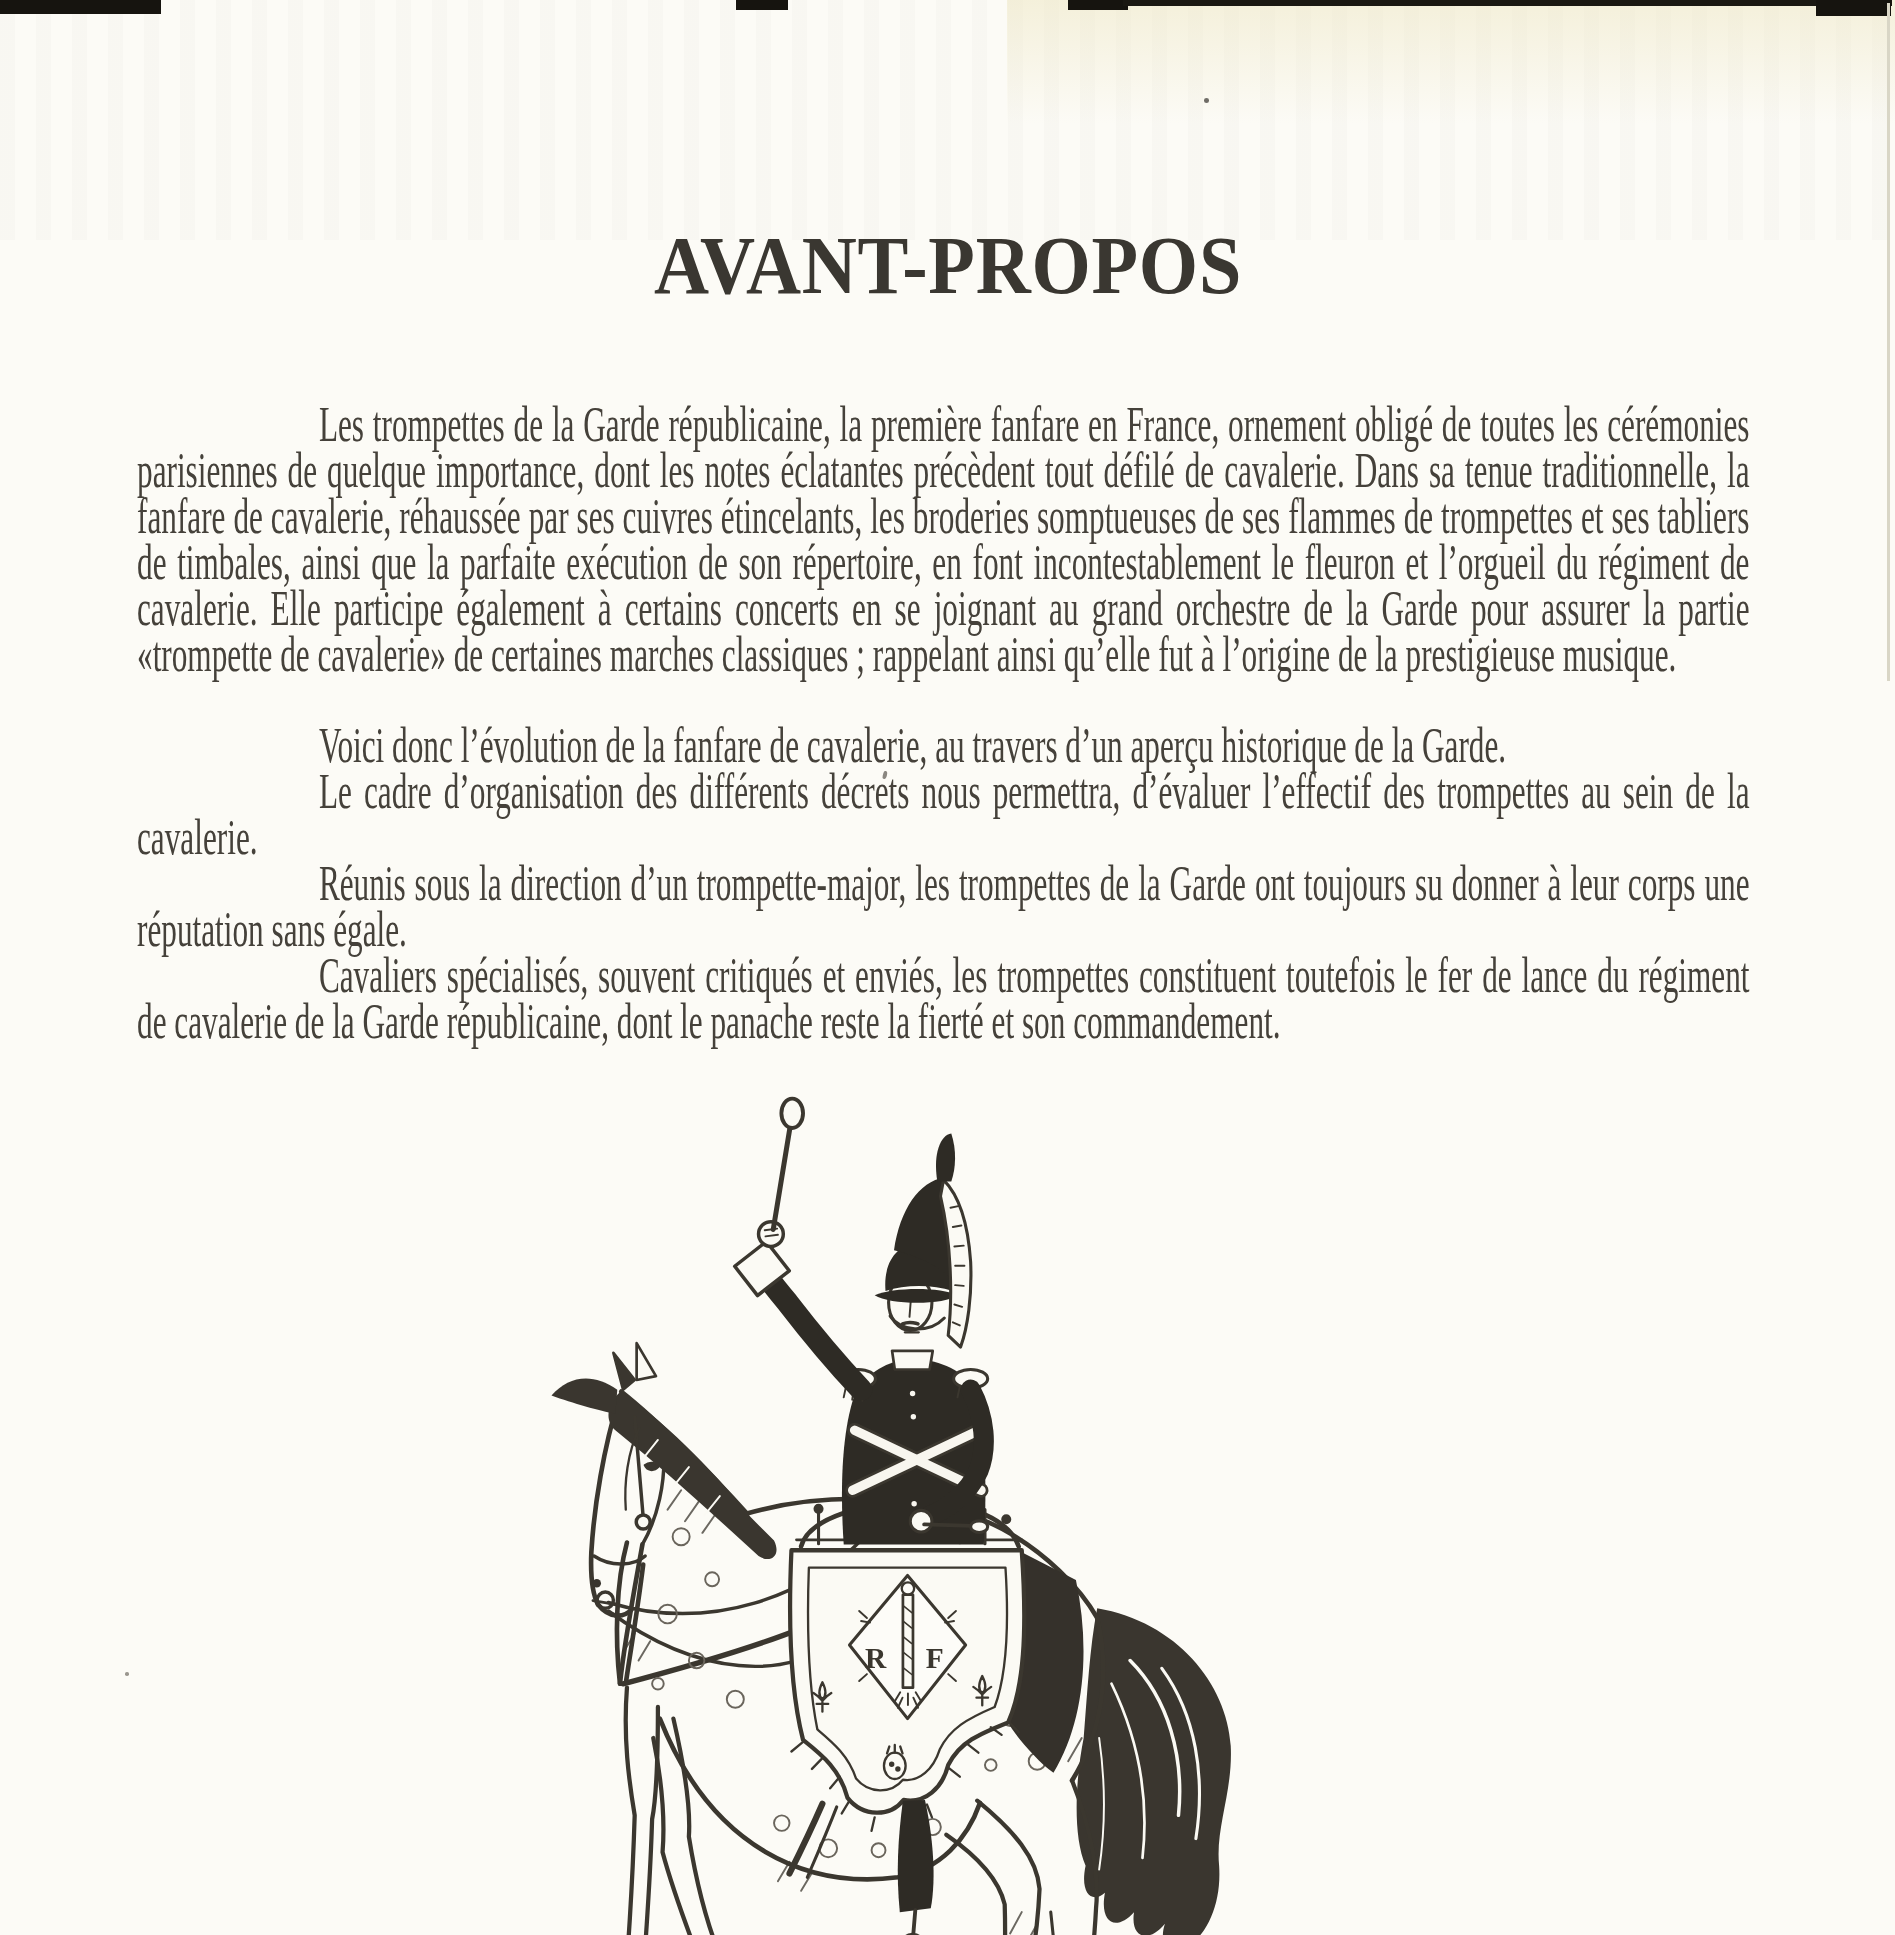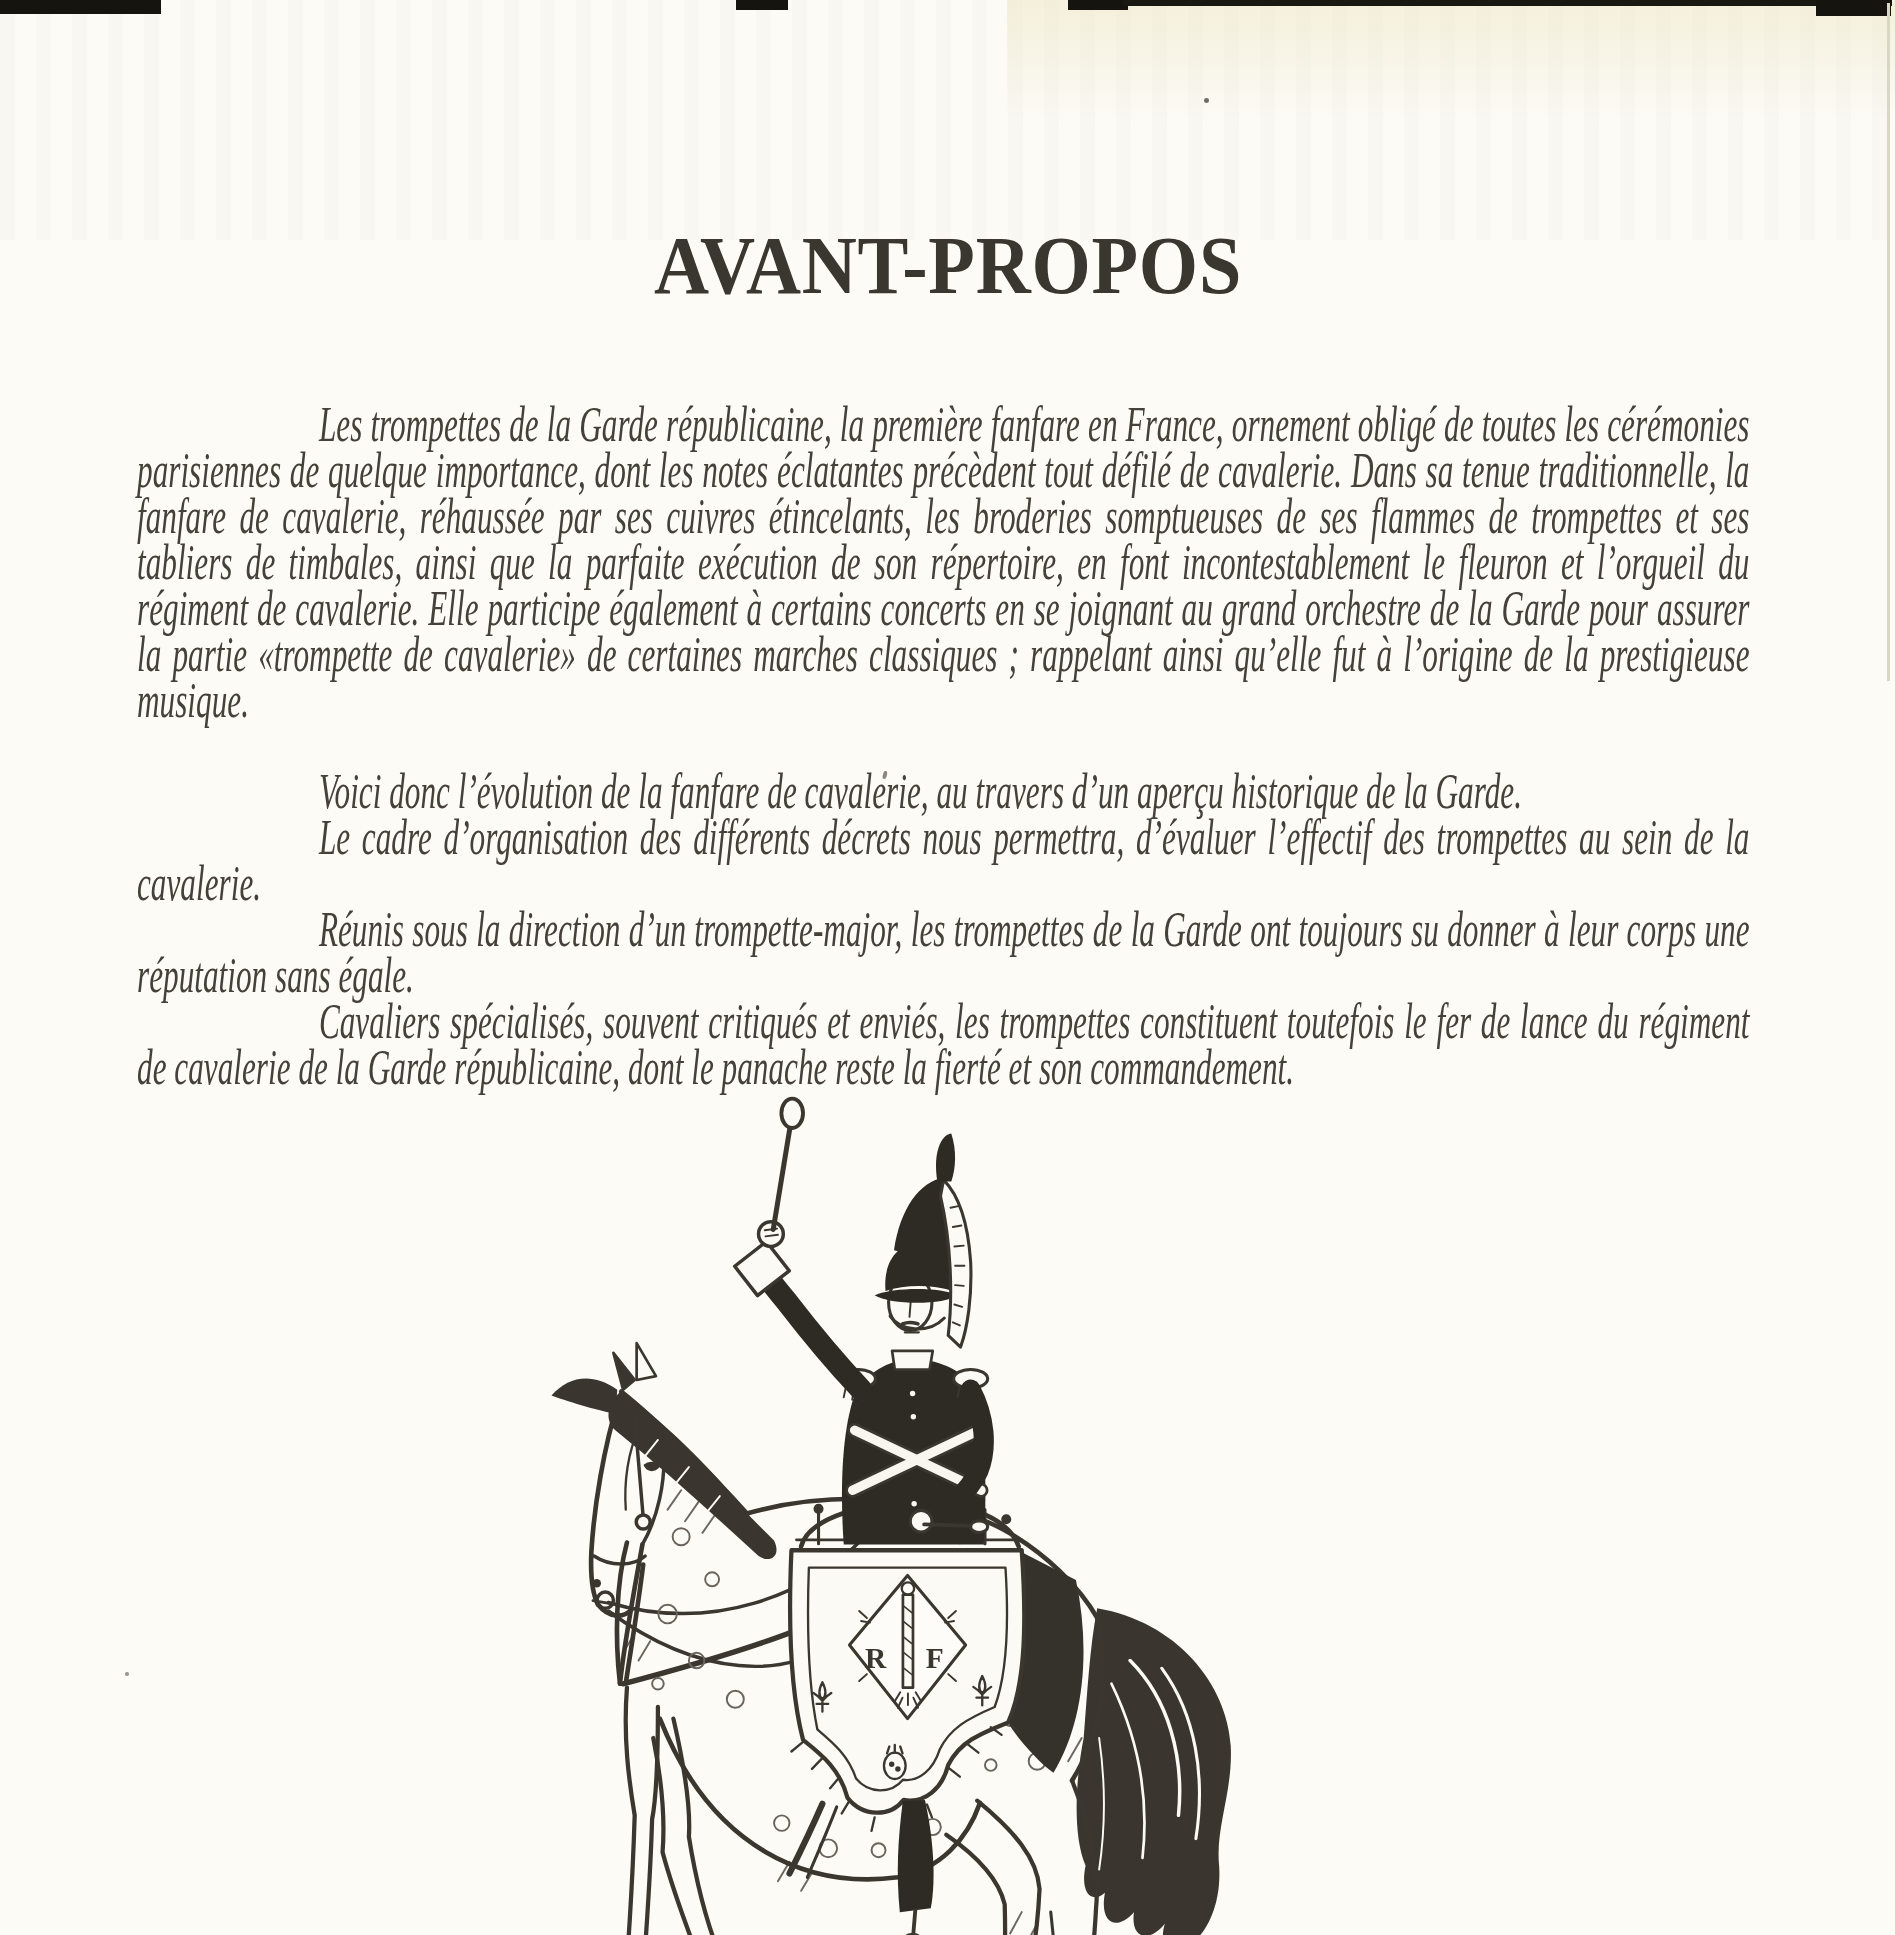--- a/index.html
+++ b/index.html
@@ -36,21 +36,21 @@
   .speck-b{left:883px;top:771px;width:3.9px;height:7.7px;background:#8a8780;border-radius:40% 60% 60% 40%;transform:rotate(14deg);}
   .speck-c{left:125px;top:1672px;width:3.5px;height:3.5px;background:#9a978f;}
 
   .title{
     position:absolute;left:0;top:170px;width:1896px;
     text-align:center;
     font-weight:bold;font-size:82px;line-height:1;
     letter-spacing:0.8px;color:#3a3731;
     transform:scaleX(0.93);transform-origin:50% 0;
   }
-  .bodytext{position:absolute;left:137px;top:401px;width:1613px;font-style:italic;}
+  .bodytext{position:absolute;left:137px;top:401px;width:1613px;}
   .squeeze{
     width:2580px;
     transform:scaleX(0.625);transform-origin:0 0;
     font-size:50px;line-height:46px;
     color:var(--ink-soft);
     text-align:justify;
   }
   .squeeze p{margin:0;text-indent:291px;}
   .squeeze p.gap{margin-top:45px;}
 

